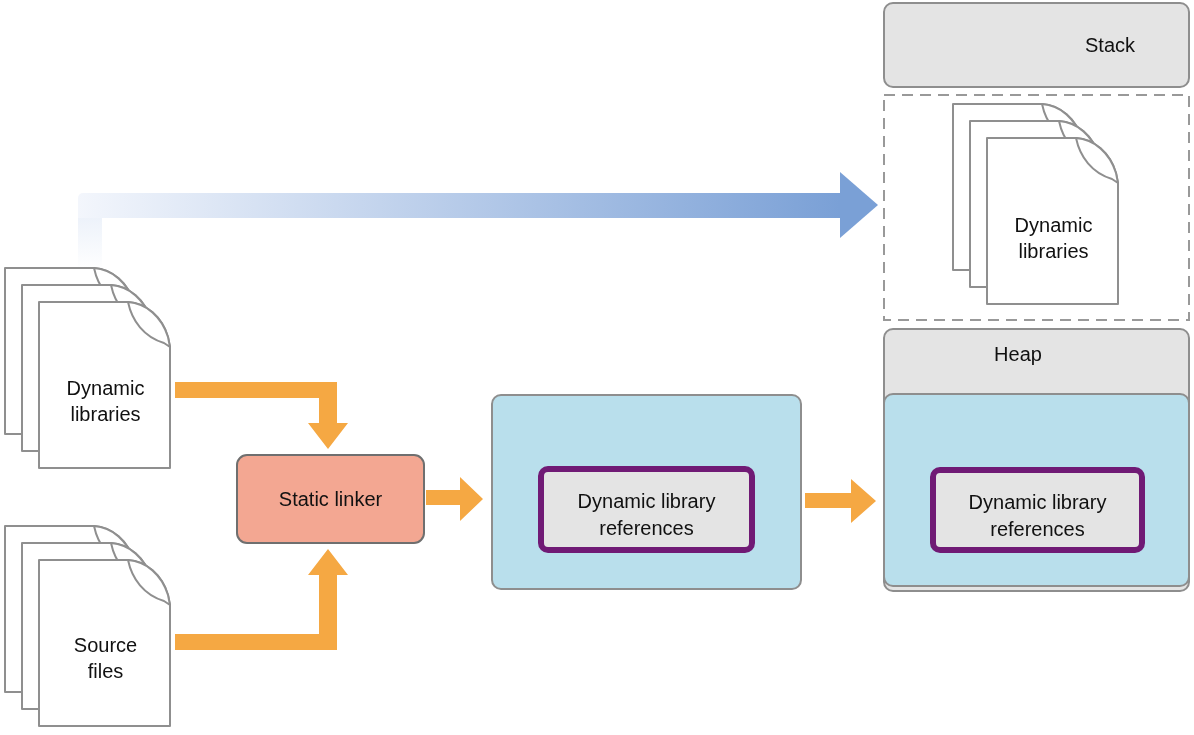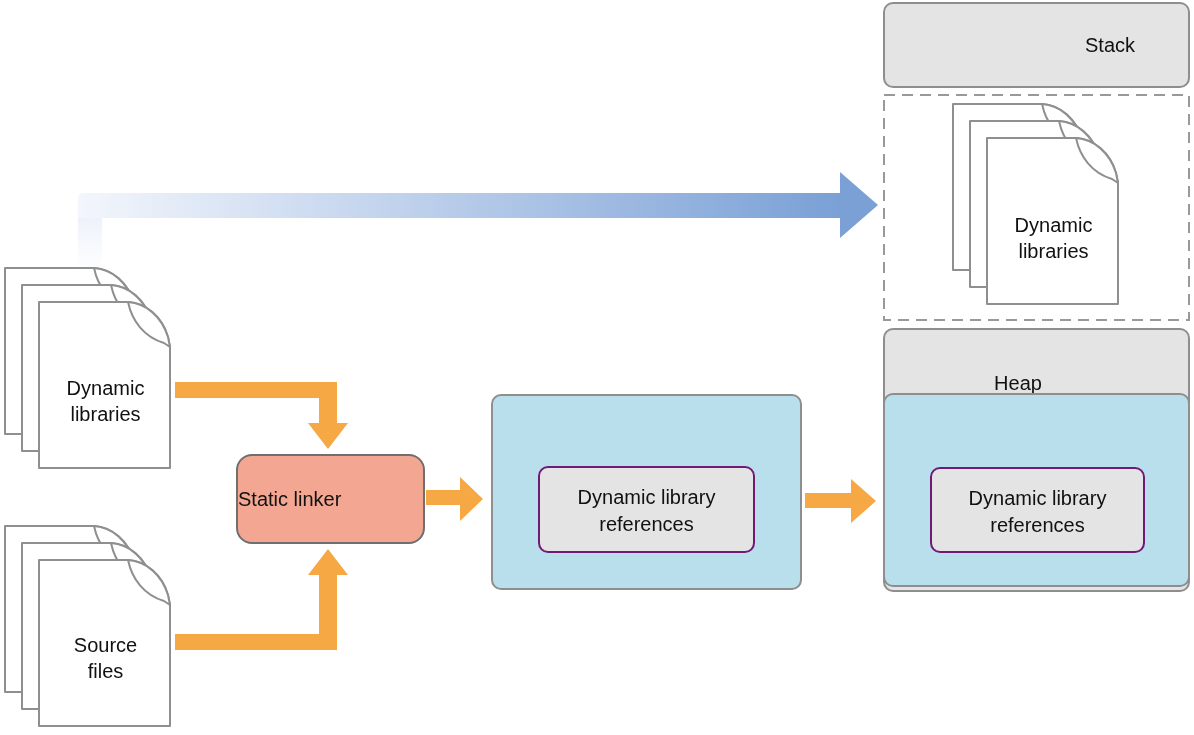--- a/index.html
+++ b/index.html
@@ -9,26 +9,26 @@
   }
   .abs{position:absolute;}
   .label{
     position:absolute;text-align:center;font-size:20px;line-height:26px;
     white-space:pre-line;color:#111;
   }
   .box{position:absolute;box-sizing:border-box;border:2px solid #8E8E8E;border-radius:10px;}
   .gray-box{background:#E4E4E4;}
   .blue-box{background:#B9DFEC;}
   .refs-box{
-    position:absolute;box-sizing:border-box;border:2px solid #701a75;border-radius:10px;
+    position:absolute;box-sizing:border-box;border:6px solid #701a75;border-radius:10px;
     background:#E4E4E4;text-align:center;font-size:20px;line-height:27px;white-space:pre-line;
   }
   .linker-box{
-    position:absolute;box-sizing:border-box;border:2px solid #6F6F6F;border-radius:16px;
-    background:#F3A792;display:flex;align-items:center;
+    position:absolute;box-sizing:border-box;border:2px solid #6F6F6F;border-radius:11px;
+    background:#F3A792;display:flex;align-items:center;justify-content:center;
     font-size:20px;
   }
   
   .blue-arrow-band{
     position:absolute;left:78px;top:193px;width:762px;height:25px;
     background:linear-gradient(to right,#F3F6FC,#7AA0D6);
     border-top-left-radius:5px;
   }
   .blue-arrow-leg{
     position:absolute;left:78px;top:218px;width:24px;height:52px;
@@ -117,18 +117,18 @@
     </g>
     <g transform="translate(34,34)">
       <path class="doc-page" d="M1,1 L90,1 C108,2 124,16 130,36 L132,46 L132,167 L1,167 Z"></path>
       <path class="doc-page" d="M90,1 C94,20 106,36 126,42 L132,46 L130,36 C124,16 108,2 90,1 Z"></path>
     </g>
   </svg>
   <div class="label" style="left:987px;top:212px;width:133px;">Dynamic
 libraries</div>
 
   <div class="box gray-box" style="left:883px;top:328px;width:307px;height:264px;"></div>
-  <div class="label" style="left:883px;top:370px;width:270px;">Heap</div>
+  <div class="label" style="left:883px;top:341px;width:270px;">Heap</div>
   <div class="box blue-box" style="left:883px;top:393px;width:307px;height:194px;"></div>
   <div class="refs-box" style="left:930px;top:467px;width:215px;height:86px;padding-top:16px;">Dynamic library
 references</div>
 
 </div>
 
 </body></html>

